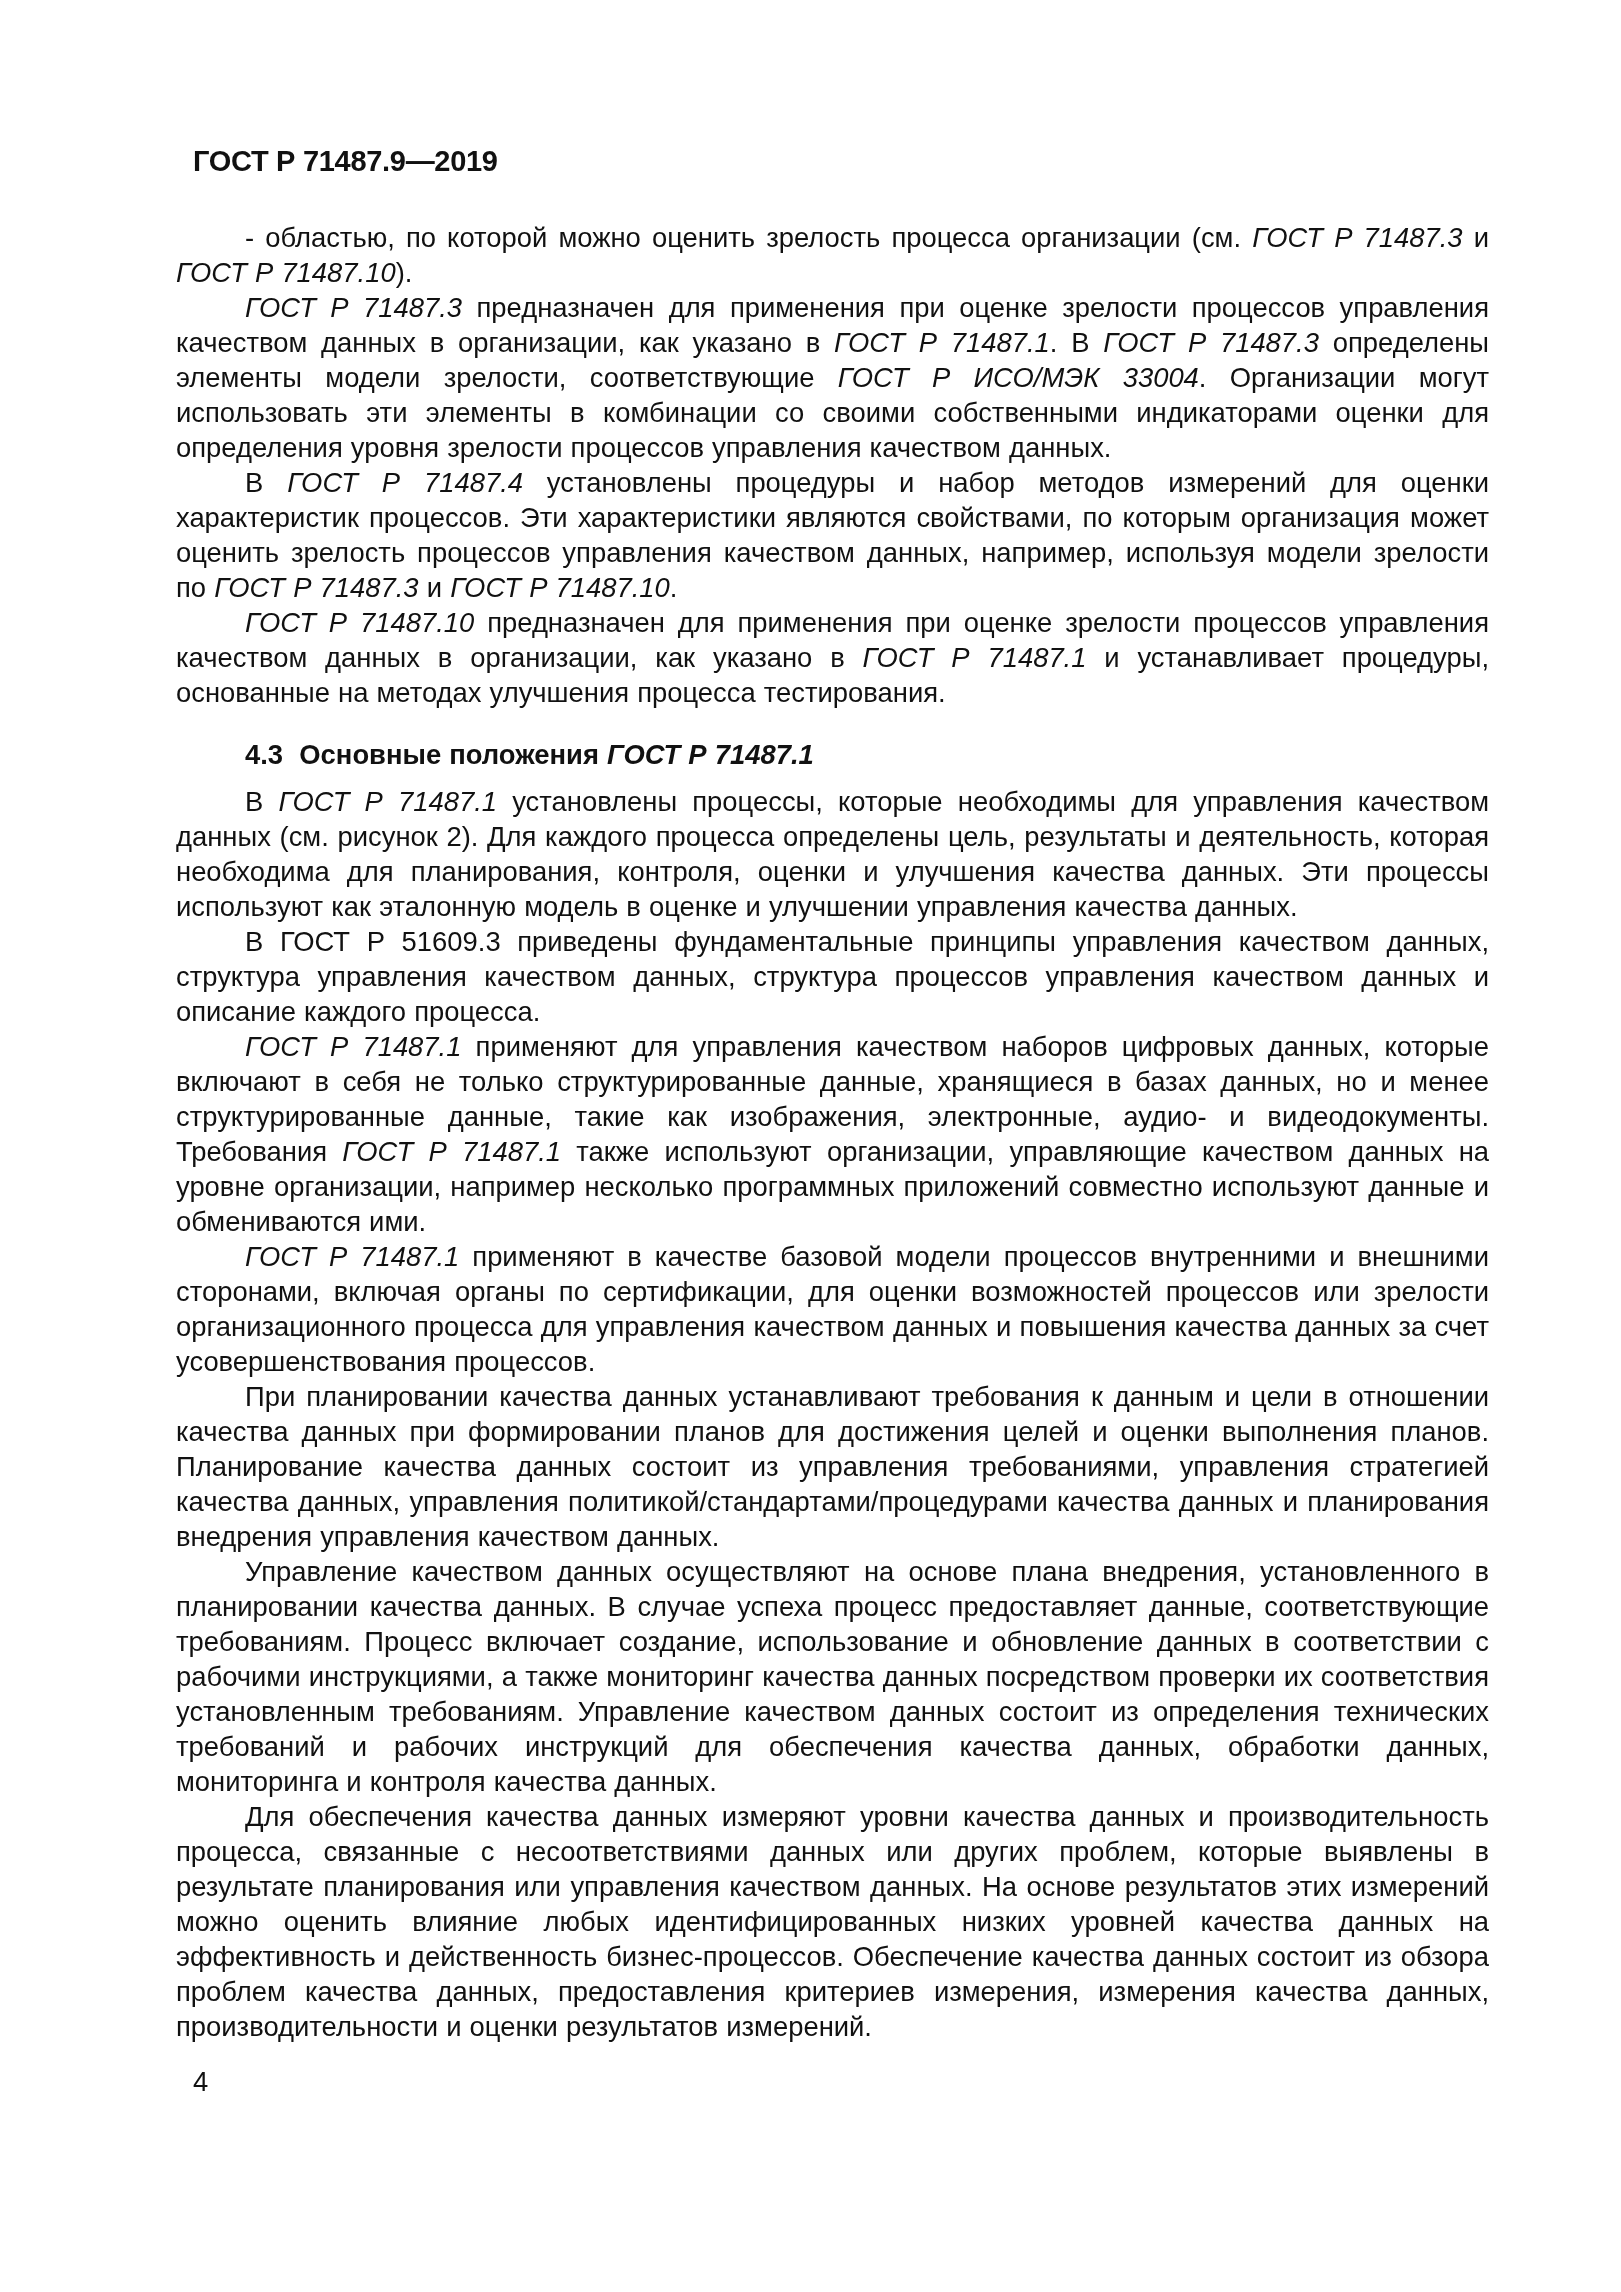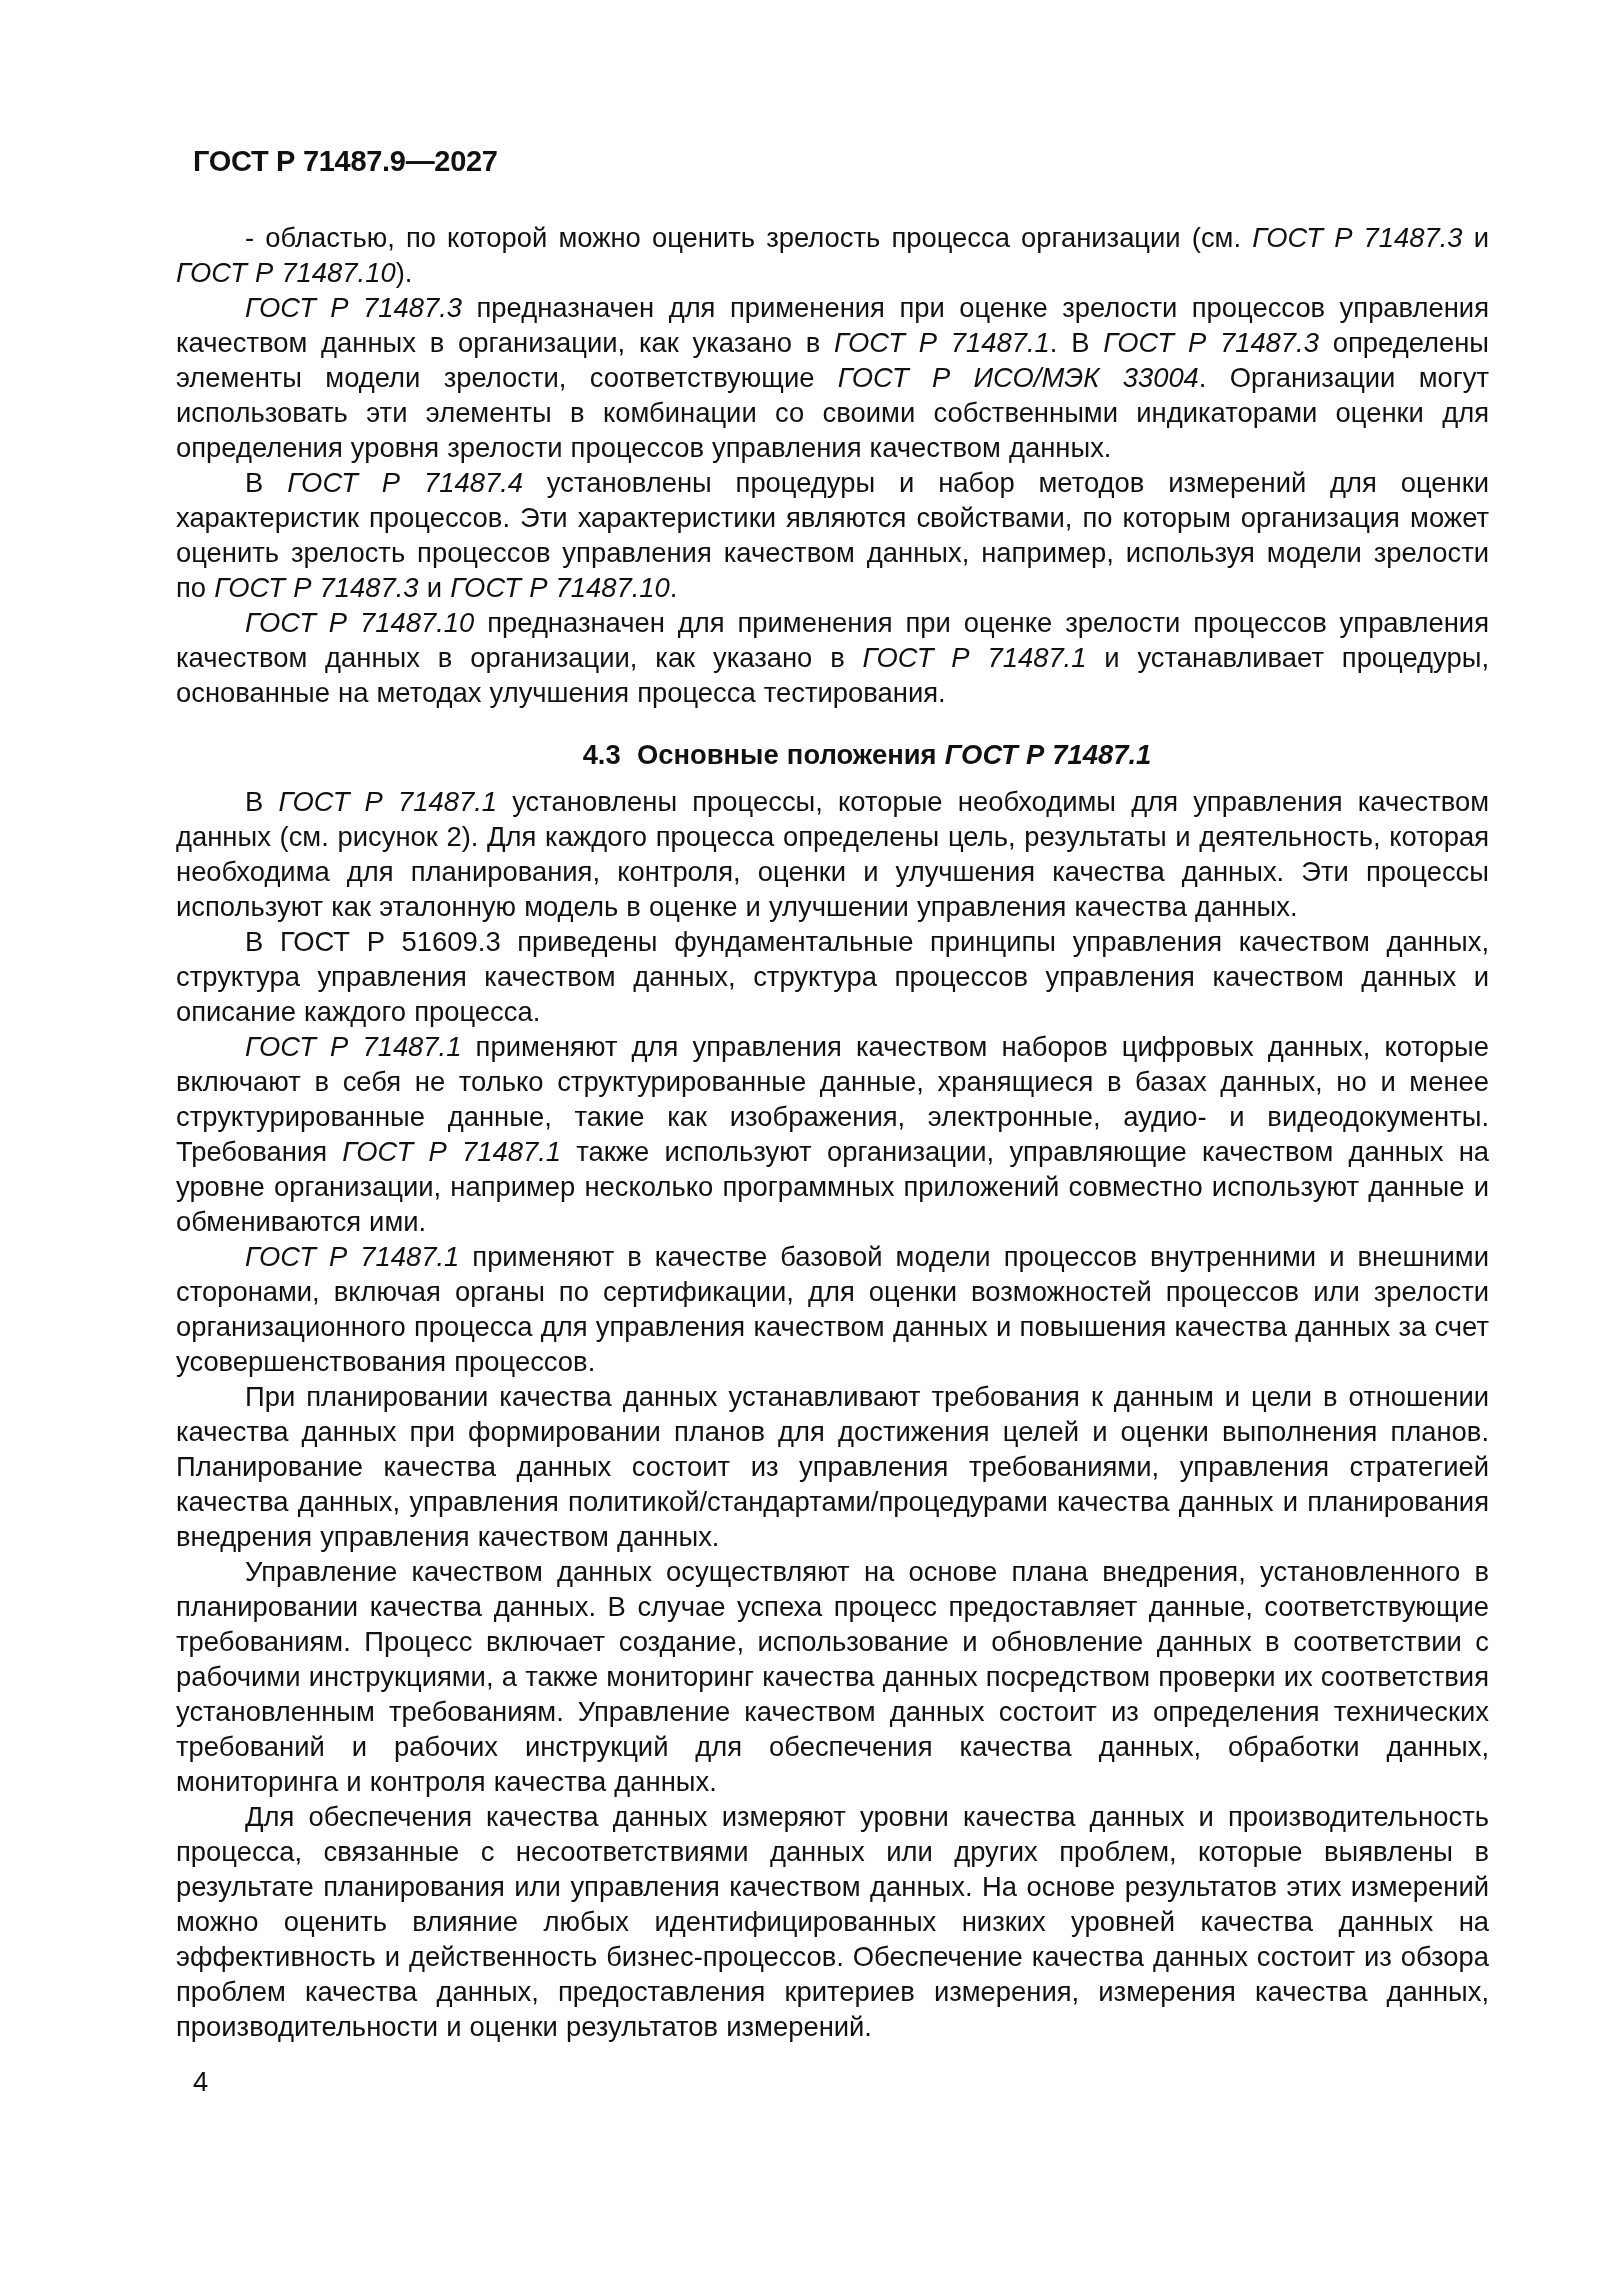--- a/index.html
+++ b/index.html
@@ -35,35 +35,35 @@
   }
   .doc-body p.para {
     margin: 0;
     text-indent: 69px;
   }
   .doc-body h2.heading {
     margin: 26.5px 0 12.7px 0;
     font-size: 27.4px;
     font-weight: bold;
     text-indent: 69px;
-    text-align: center;
+    text-align: left;
   }
   .em { font-style: italic; }
   .page-number {
     position: absolute;
     left: 193px;
     top: 2066px;
     font-size: 27.4px;
   }
 </style>
 </head>
 <body>
 
 <div class="page">
-  <div class="doc-header">ГОСТ Р 71487.9—2027</div>
+  <div class="doc-header">ГОСТ Р 71487.9—2019</div>
 
   <div class="doc-body">
       <p class="para"><span>- областью, по которой можно оценить зрелость процесса организации (см. </span><span class="em">ГОСТ Р 71487.3</span><span> и </span><span class="em">ГОСТ Р 71487.10</span><span>).</span></p>
       <p class="para"><span class="em">ГОСТ Р 71487.3</span><span> предназначен для применения при оценке зрелости процессов управления качеством данных в организации, как указано в </span><span class="em">ГОСТ Р 71487.1</span><span>. В </span><span class="em">ГОСТ Р 71487.3</span><span> определены элементы модели зрелости, соответствующие </span><span class="em">ГОСТ Р ИСО/МЭК 33004</span><span>. Организации могут использовать эти элементы в комбинации со своими собственными индикаторами оценки для определения уровня зрелости процессов управления качеством данных.</span></p>
       <p class="para"><span>В </span><span class="em">ГОСТ Р 71487.4</span><span> установлены процедуры и набор методов измерений для оценки характеристик процессов. Эти характеристики являются свойствами, по которым организация может оценить зрелость процессов управления качеством данных, например, используя модели зрелости по </span><span class="em">ГОСТ Р 71487.3</span><span> и </span><span class="em">ГОСТ Р 71487.10</span><span>.</span></p>
       <p class="para"><span class="em">ГОСТ Р 71487.10</span><span> предназначен для применения при оценке зрелости процессов управления качеством данных в организации, как указано в </span><span class="em">ГОСТ Р 71487.1</span><span> и устанавливает процедуры, основанные на методах улучшения процесса тестирования.</span></p>
       <h2 class="heading"><span>4.3&nbsp; Основные положения </span><span class="em">ГОСТ Р 71487.1</span></h2>
       <p class="para"><span>В </span><span class="em">ГОСТ Р 71487.1</span><span> установлены процессы, которые необходимы для управления качеством данных (см. рисунок 2). Для каждого процесса определены цель, результаты и деятельность, которая необходима для планирования, контроля, оценки и улучшения качества данных. Эти процессы используют как эталонную модель в оценке и улучшении управления качества данных.</span></p>
       <p class="para"><span>В ГОСТ Р 51609.3 приведены фундаментальные принципы управления качеством данных, структура управления качеством данных, структура процессов управления качеством данных и описание каждого процесса.</span></p>
       <p class="para"><span class="em">ГОСТ Р 71487.1</span><span> применяют для управления качеством наборов цифровых данных, которые включают в себя не только структурированные данные, хранящиеся в базах данных, но и менее структурированные данные, такие как изображения, электронные, аудио- и видеодокументы. Требования </span><span class="em">ГОСТ Р 71487.1</span><span> также используют организации, управляющие качеством данных на уровне организации, например несколько программных приложений совместно используют данные и обмениваются ими.</span></p>

